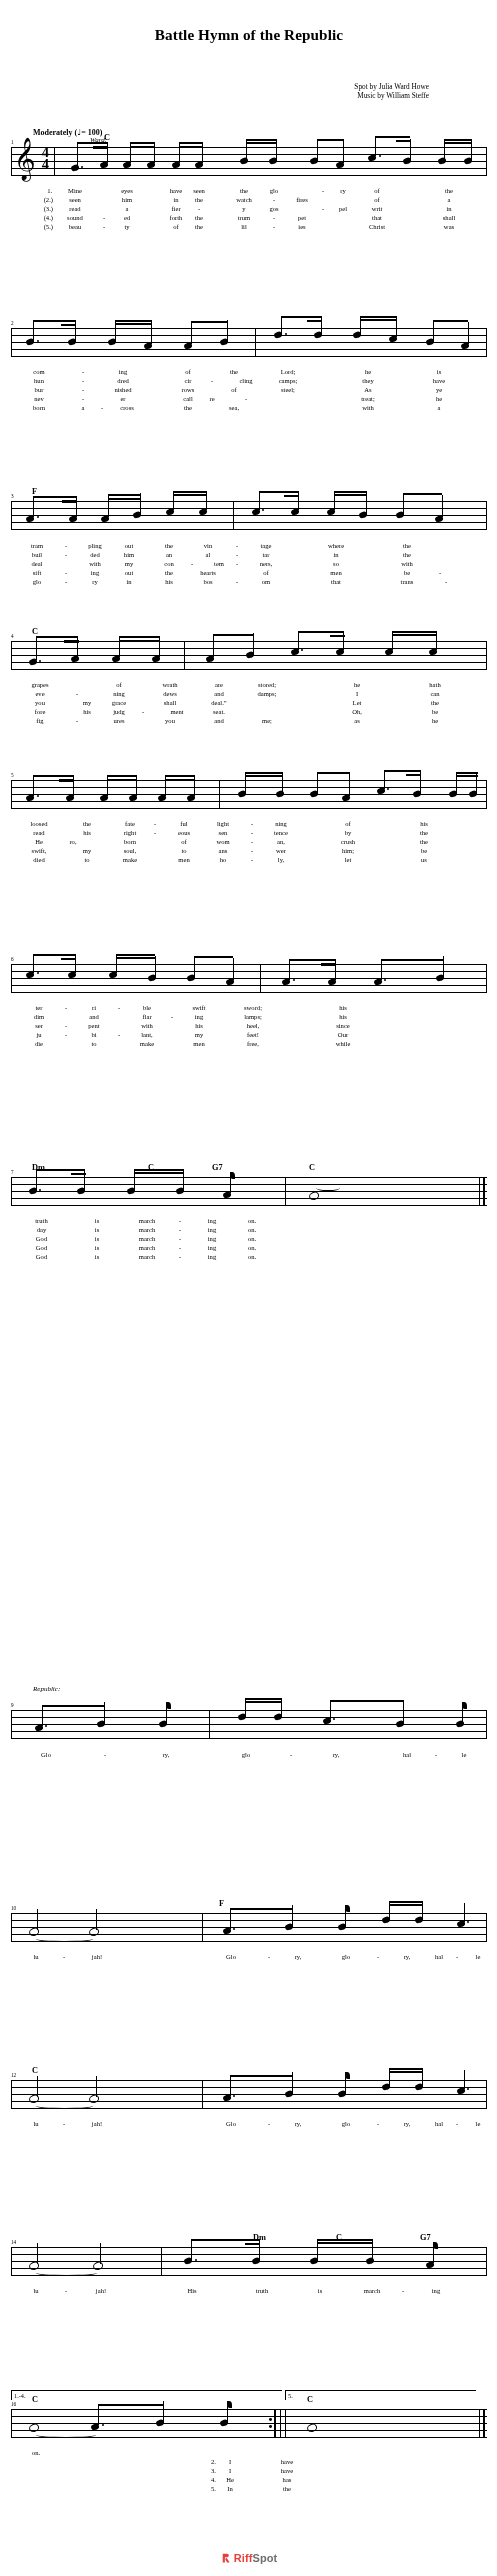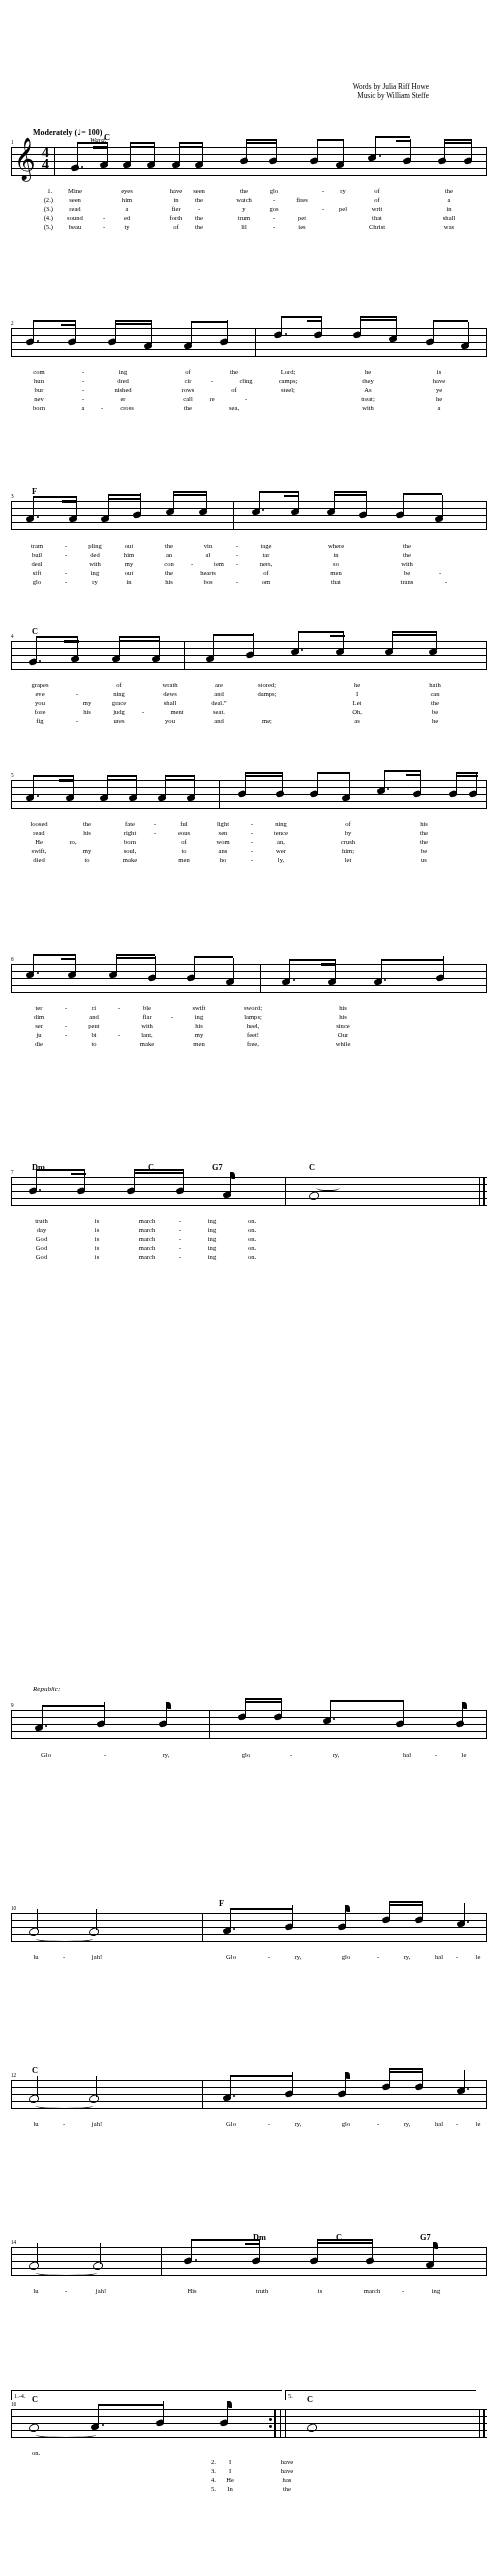--- a/index.html
+++ b/index.html
@@ -207,22 +207,23 @@
     margin-right: 2.8px;
     vertical-align: -1.4px;
   }
   .logo-accent { color: #e8413d; }
 </style>
 </head>
 <body>
 
 <div class="page">
 
-
-  <div class="credits credit-1">Words by Julia Riff Howe</div>
+  <div class="title">Battle Hymn of the Republic</div>
+
+  <div class="credits credit-1">Spot by Julia Ward Howe</div>
   <div class="credits credit-2">Music by William Steffe</div>
 
   <div class="tempo">
     <span>Moderately (</span><span class="note-glyph">♩</span><span>= 100)</span>
   </div>
 
   <div class="verse-label">Ward:</div>
   <div class="refrain-label">Republic:</div>
 
   <div class="system" style="top:147px;">
@@ -1345,15 +1346,25 @@
       <span class="cell" style="left:219px;">He</span>
       <span class="cell" style="left:276px;">has</span>
     </div>
     <div class="lyric-row">
       <span class="lyric-num" style="left:194px; width:11px;">5.</span>
       <span class="cell" style="left:219px;">In</span>
       <span class="cell" style="left:276px;">the</span>
     </div>
   </div>
 
+  <div class="footer">
+    <span class="logo-wrap">
+      <span class="logo-mark">
+        <svg viewBox="0 0 24 24" width="10.4" height="10.4" aria-hidden="true">
+          <path d="M4 2 L14 2 C19 2 20 9 14 10 L9 10 L9 22 L4 22 Z" fill="#e8413d"></path>
+          <path d="M13 11 L20 22 L14 22 L9.5 14 Z" fill="#e8413d"></path>
+        </svg>
+      </span><span class="logo-accent">Riff</span><span>Spot</span>
+    </span>
+  </div>
 
 </div>
 
 
 </body></html>

